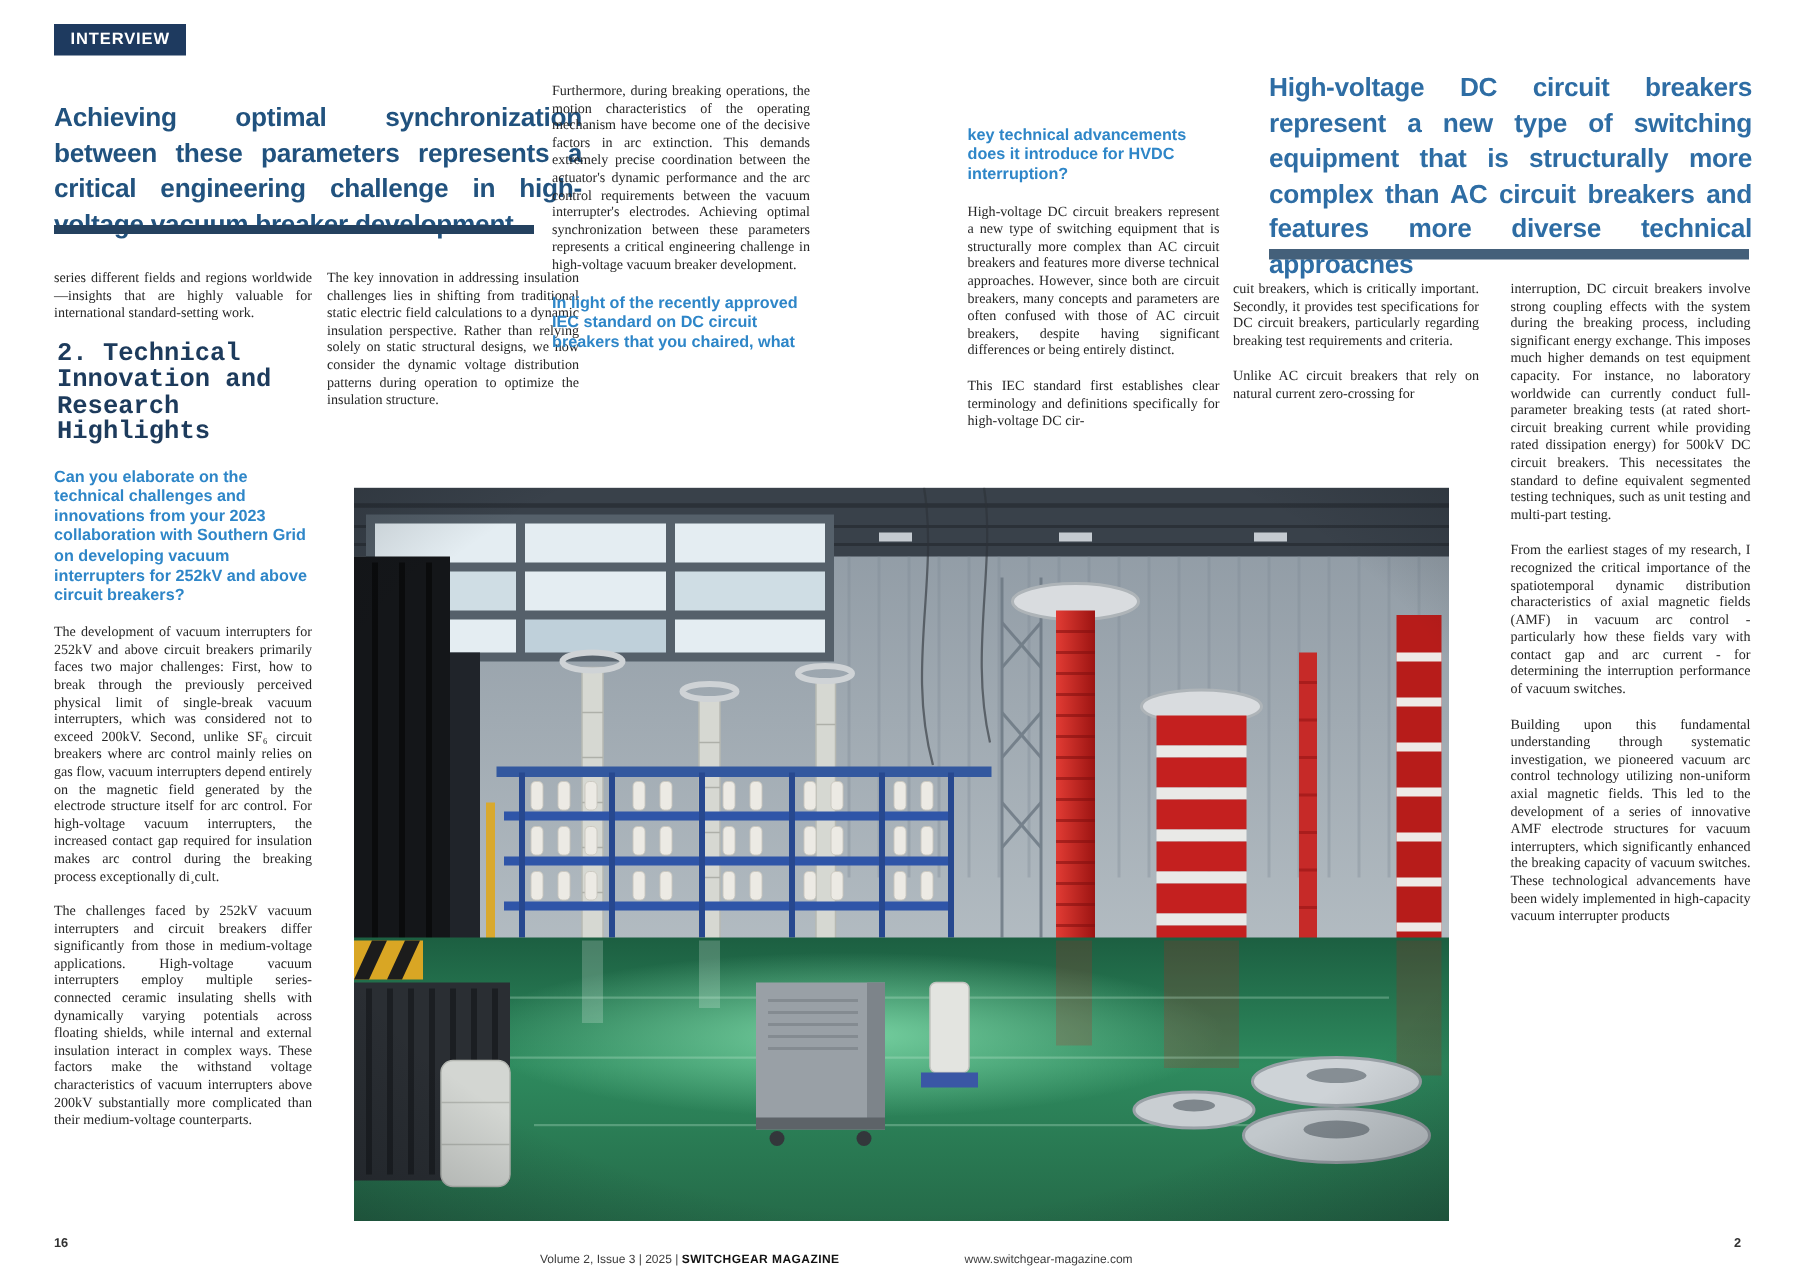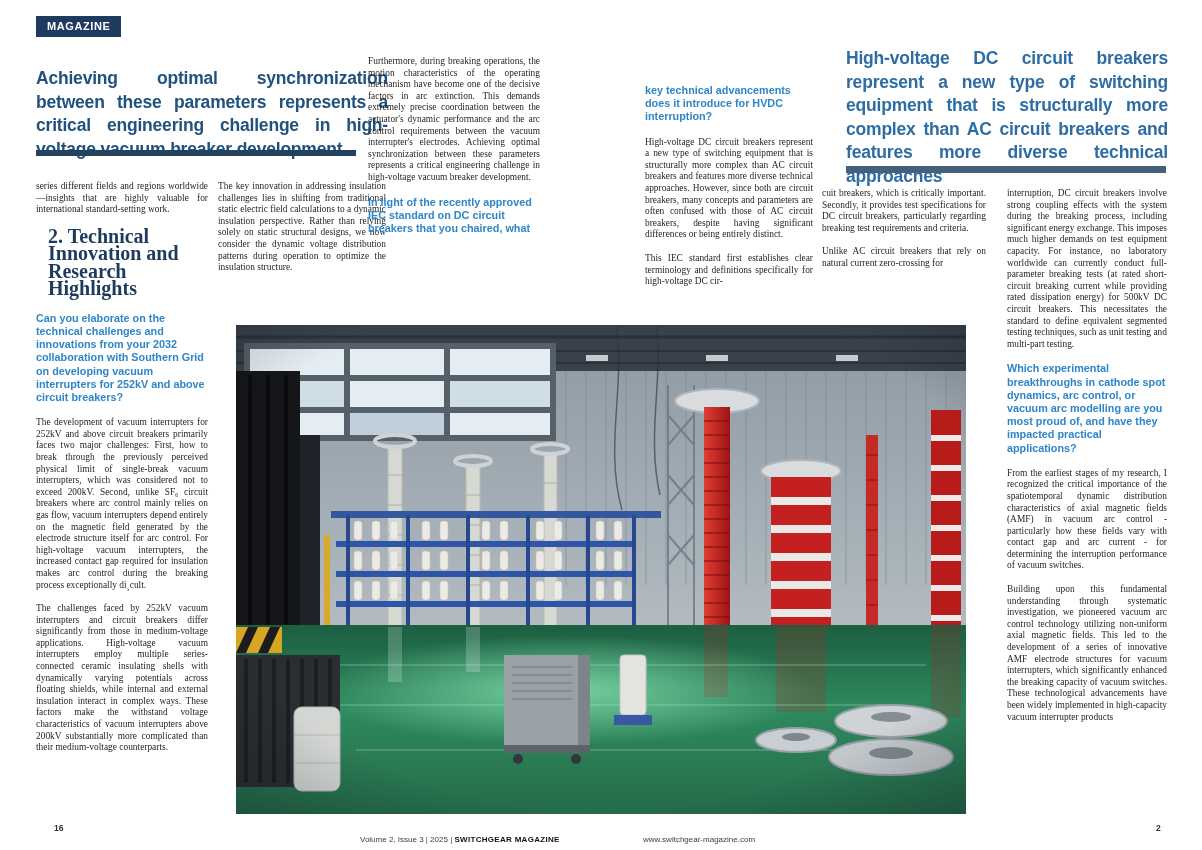--- a/index.html
+++ b/index.html
@@ -32,23 +32,23 @@
   .headline.hl-right{color:var(--headline-right);}
   .rule{height:6px;}
   .rule.r-left{background:var(--rule-left);}
   .rule.r-right{background:var(--rule-right);height:7px;}
   .col p.body-p{
     margin:0 0 12px 0;
     font-size:9.4px;line-height:11.6px;text-align:justify;
     color:var(--body-text);
   }
   .section-heading{
-    font-family:Liberation Serif, serif;font-weight:bold;
-    font-size:20px;line-height:17.5px;color:var(--section-heading);
-    margin:4px 0 14px 12px;
+    font-family:Liberation Mono, monospace;font-weight:bold;
+    font-size:17px;line-height:17.5px;color:var(--section-heading);
+    margin:4px 0 14px 2px;
   }
   .question{
     font-family:"Liberation Sans",sans-serif;font-weight:bold;
     font-size:10.8px;line-height:13.2px;color:var(--question-blue);
     margin:2px 0 13px 0;
   }
   .footer-text{
     font-family:"Liberation Sans",sans-serif;font-size:8px;color:#3c3c3c;margin-top:11px;
   }
   .footer-text .brand{font-weight:bold;color:#121212;letter-spacing:0.3px;}
@@ -56,29 +56,29 @@
     font-family:"Liberation Sans",sans-serif;font-size:8.5px;
     font-weight:bold;color:#333;
   }
   .photo-frame{overflow:hidden;}
 </style>
 </head>
 <body>
 
 <div id="spread">
 
-  <div class="abs badge" style="left:36px;top:16px;">MAGAZINE</div>
+  <div class="abs badge" style="left:36px;top:16px;">INTERVIEW</div>
 
   <div class="abs headline hl-left" style="left:36px;top:47px;width:352px;">Achieving optimal synchronization between these parameters represents a critical engineering challenge in high-voltage vacuum breaker development</div>
   <div class="abs rule r-left" style="left:36px;top:150px;width:320px;"></div>
 
   <div class="abs col" style="left:36px;top:181px;width:172px;">
     <p class="body-p">series different fields and regions worldwide—insights that are highly valuable for international standard-setting work.</p>
     <div class="section-heading">2. Technical Innovation and Research Highlights</div>
-    <div class="question">Can you elaborate on the technical challenges and innovations from your 2032 collaboration with Southern Grid on developing vacuum interrupters for 252kV and above circuit breakers?</div>
+    <div class="question">Can you elaborate on the technical challenges and innovations from your 2023 collaboration with Southern Grid on developing vacuum interrupters for 252kV and above circuit breakers?</div>
     <p class="body-p">The development of vacuum interrupters for 252kV and above circuit breakers primarily faces two major challenges: First, how to break through the previously perceived physical limit of single-break vacuum interrupters, which was considered not to exceed 200kV. Second, unlike SF₆ circuit breakers where arc control mainly relies on gas flow, vacuum interrupters depend entirely on the magnetic field generated by the electrode structure itself for arc control. For high-voltage vacuum interrupters, the increased contact gap required for insulation makes arc control during the breaking process exceptionally di¸cult.</p>
     <p class="body-p">The challenges faced by 252kV vacuum interrupters and circuit breakers differ significantly from those in medium-voltage applications. High-voltage vacuum interrupters employ multiple series-connected ceramic insulating shells with dynamically varying potentials across floating shields, while internal and external insulation interact in complex ways. These factors make the withstand voltage characteristics of vacuum interrupters above 200kV substantially more complicated than their medium-voltage counterparts.</p>
   </div>
 
   <div class="abs col" style="left:218px;top:181px;width:168px;">
     <p class="body-p">The key innovation in addressing insulation challenges lies in shifting from traditional static electric field calculations to a dynamic insulation perspective. Rather than relying solely on static structural designs, we now consider the dynamic voltage distribution patterns during operation to optimize the insulation structure.</p>
   </div>
 
   <div class="abs col" style="left:368px;top:56px;width:172px;">
     <p class="body-p">Furthermore, during breaking operations, the motion characteristics of the operating mechanism have become one of the decisive factors in arc extinction. This demands extremely precise coordination between the actuator's dynamic performance and the arc control requirements between the vacuum interrupter's electrodes. Achieving optimal synchronization between these parameters represents a critical engineering challenge in high-voltage vacuum breaker development.</p>
@@ -94,21 +94,20 @@
   <div class="abs headline hl-right" style="left:846px;top:47px;width:322px;">High-voltage DC circuit breakers represent a new type of switching equipment that is structurally more complex than AC circuit breakers and features more diverse technical approaches</div>
   <div class="abs rule r-right" style="left:846px;top:166px;width:320px;"></div>
 
   <div class="abs col" style="left:822px;top:188px;width:164px;">
     <p class="body-p">cuit breakers, which is critically important. Secondly, it provides test specifications for DC circuit breakers, particularly regarding breaking test requirements and criteria.</p>
     <p class="body-p">Unlike AC circuit breakers that rely on natural current zero-crossing for</p>
   </div>
 
   <div class="abs col" style="left:1007px;top:188px;width:160px;">
     <p class="body-p">interruption, DC circuit breakers involve strong coupling effects with the system during the breaking process, including significant energy exchange. This imposes much higher demands on test equipment capacity. For instance, no laboratory worldwide can currently conduct full-parameter breaking tests (at rated short-circuit breaking current while providing rated dissipation energy) for 500kV DC circuit breakers. This necessitates the standard to define equivalent segmented testing techniques, such as unit testing and multi-part testing.</p>
-    <div class="question">Which experimental breakthroughs in cathode spot dynamics, arc control, or vacuum arc modelling are you most proud of, and have they impacted practical applications?</div>
     <p class="body-p">From the earliest stages of my research, I recognized the critical importance of the spatiotemporal dynamic distribution characteristics of axial magnetic fields (AMF) in vacuum arc control - particularly how these fields vary with contact gap and arc current - for determining the interruption performance of vacuum switches.</p>
     <p class="body-p">Building upon this fundamental understanding through systematic investigation, we pioneered vacuum arc control technology utilizing non-uniform axial magnetic fields. This led to the development of a series of innovative AMF electrode structures for vacuum interrupters, which significantly enhanced the breaking capacity of vacuum switches. These technological advancements have been widely implemented in high-capacity vacuum interrupter products</p>
   </div>
 
   <div class="abs photo-frame" style="left:236px;top:325px;width:730px;height:489px;">
     <svg width="730" height="489" viewBox="0 0 730 489" xmlns="http://www.w3.org/2000/svg">
       <defs>
         <linearGradient id="wallG" x1="0" y1="0" x2="0" y2="1">
           <stop offset="0" stop-color="#8d98a2"></stop>
             <stop offset="1" stop-color="#b3bcc2"></stop>
@@ -409,21 +408,21 @@
 
       <g>
         <rect x="384" y="330" width="26" height="60" rx="4" fill="#e3e4e0" stroke="#c2c3bf"></rect>
         <rect x="378" y="390" width="38" height="10" fill="#3a57a5"></rect>
       </g>
 
       <rect x="0" y="0" width="730" height="489" fill="url(#vign)"></rect>
     </svg>
   </div>
 
-  <div class="abs pagenum" style="left:36px;top:823px;margin-left:18px;">16</div>
+  <div class="abs pagenum" style="left:36px;top:823px;">16</div>
   <div class="abs footer-text" style="left:360px;top:824px;">
     <span>Volume 2, Issue 3  |  2025  |</span>
     <span class="brand">SWITCHGEAR MAGAZINE</span>
   </div>
   <div class="abs footer-text" style="left:643px;top:824px;">www.switchgear-magazine.com</div>
   <div class="abs pagenum" style="left:1156px;top:823px;">2</div>
 
 </div>
 
 </body></html>

